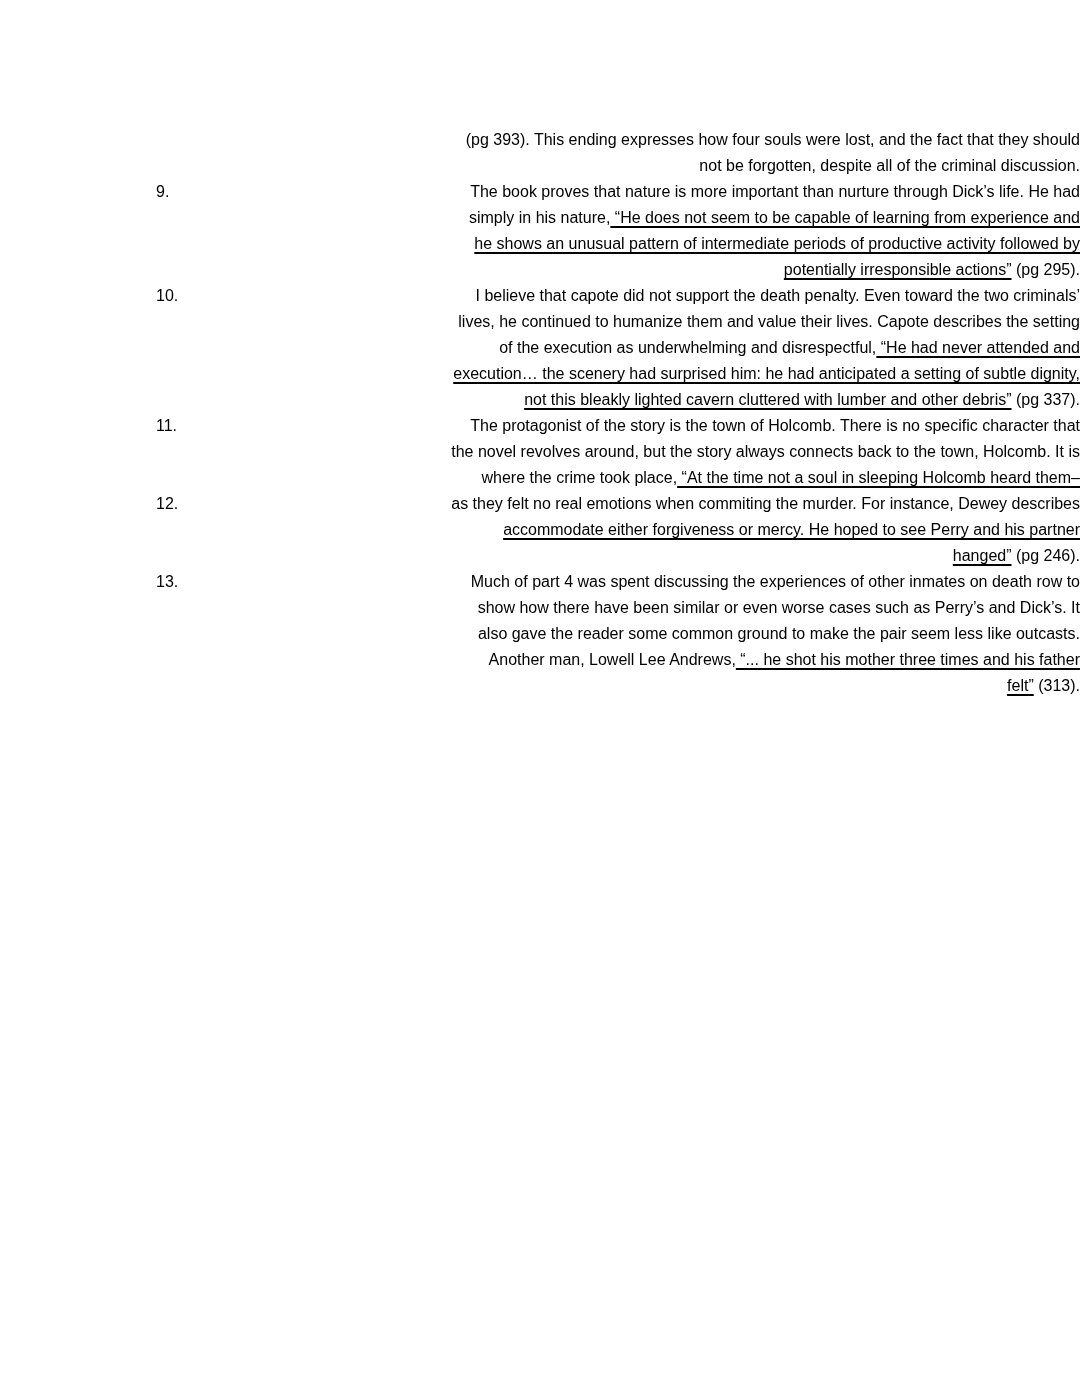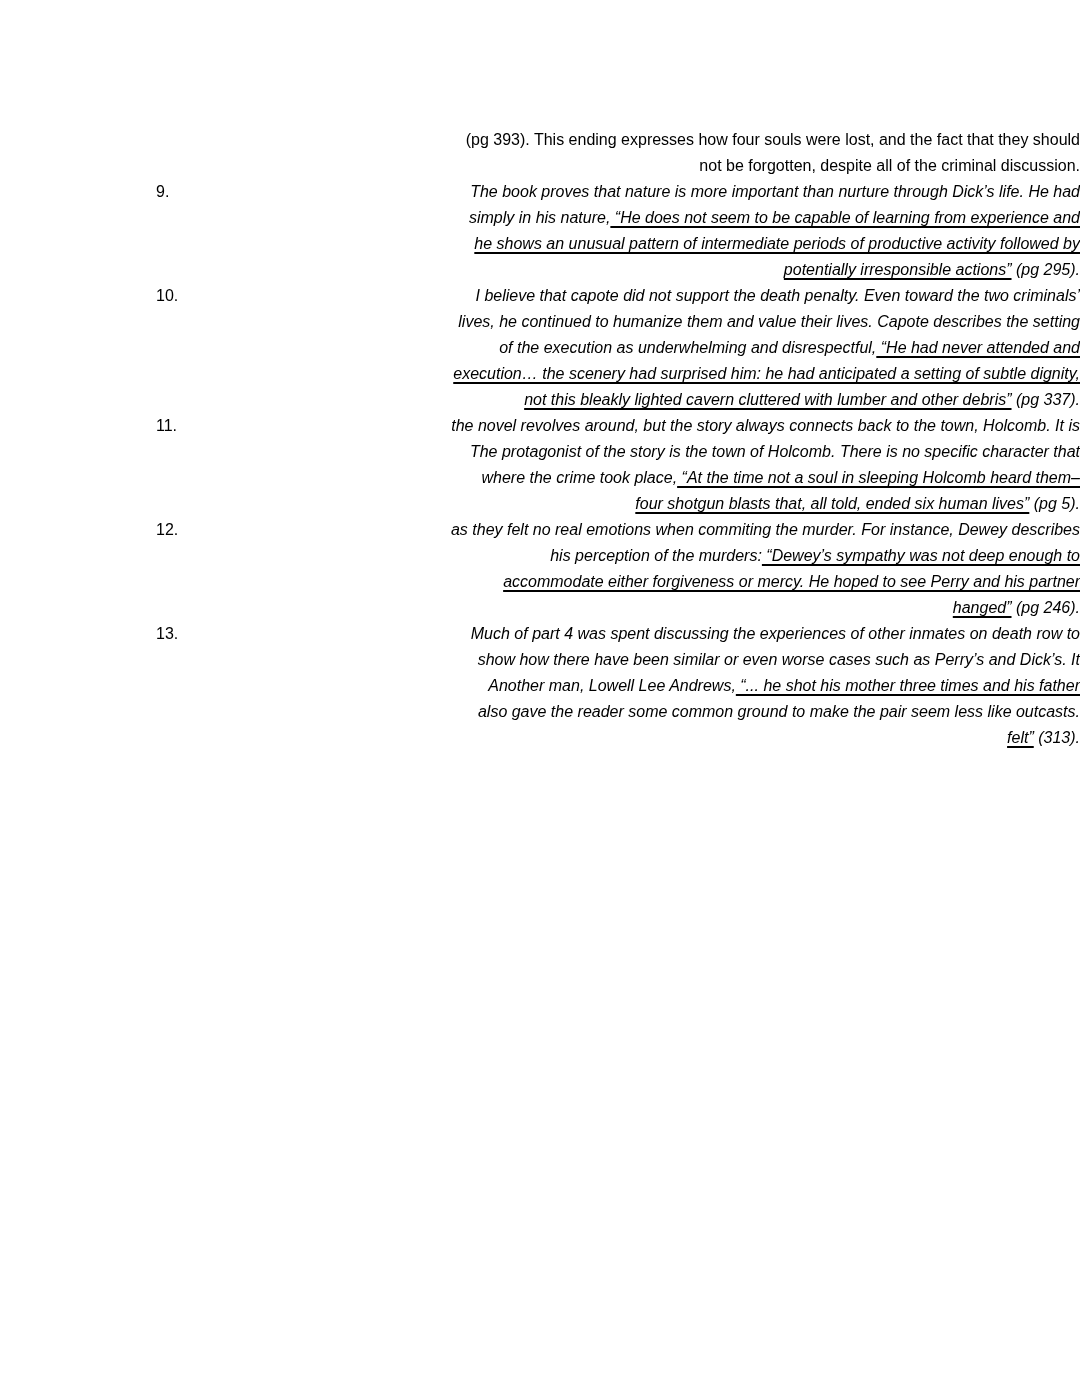--- a/index.html
+++ b/index.html
@@ -31,21 +31,20 @@
     position: relative;
   }
   .num {
     position: absolute;
     left: 156px;
     top: 0;
     line-height: 26px;
   }
   .body {
     margin-left: 82px;
-    font-style: italic;
   }
   .line {
     white-space: nowrap;
     height: 26px;
     text-align: right;
   }
   .seg.u {
     text-decoration: underline;
     text-decoration-thickness: 1.5px;
     text-underline-offset: 3px;
@@ -76,40 +75,38 @@
             <div class="line"><span class="seg">I believe that capote did not support the death penalty. Even toward the two criminals’</span></div>
             <div class="line"><span class="seg">lives, he continued to humanize them and value their lives. Capote describes the setting</span></div>
             <div class="line"><span class="seg">of the execution as underwhelming and disrespectful,</span><span class="seg u"> “He had never attended and</span></div>
             <div class="line"><span class="seg u">execution… the scenery had surprised him: he had anticipated a setting of subtle dignity,</span></div>
             <div class="line"><span class="seg u">not this bleakly lighted cavern cluttered with lumber and other debris”</span><span class="seg"> (pg 337).</span></div>
           </div>
         </div>
         <div class="li">
           <span class="num">11.</span>
           <div class="body">
+            <div class="line"><span class="seg">The protagonist of the story is the town of Holcomb. There is no specific character that</span></div>
             <div class="line"><span class="seg">the novel revolves around, but the story always connects back to the town, Holcomb. It is</span></div>
-            <div class="line"><span class="seg">The protagonist of the story is the town of Holcomb. There is no specific character that</span></div>
             <div class="line"><span class="seg">where the crime took place,</span><span class="seg u"> “At the time not a soul in sleeping Holcomb heard them–</span></div>
-            <div class="line"><span class="seg u">four shotgun blasts that, all told, ended six human lives”</span><span class="seg"> (pg 5).</span></div>
           </div>
         </div>
         <div class="li">
           <span class="num">12.</span>
           <div class="body">
             <div class="line"><span class="seg">as they felt no real emotions when commiting the murder. For instance, Dewey describes</span></div>
-            <div class="line"><span class="seg">his perception of the murders:</span><span class="seg u"> “Dewey’s sympathy was not deep enough to</span></div>
             <div class="line"><span class="seg u">accommodate either forgiveness or mercy. He hoped to see Perry and his partner</span></div>
             <div class="line"><span class="seg u">hanged”</span><span class="seg"> (pg 246).</span></div>
           </div>
         </div>
         <div class="li">
           <span class="num">13.</span>
           <div class="body">
             <div class="line"><span class="seg">Much of part 4 was spent discussing the experiences of other inmates on death row to</span></div>
             <div class="line"><span class="seg">show how there have been similar or even worse cases such as Perry’s and Dick’s. It</span></div>
+            <div class="line"><span class="seg">also gave the reader some common ground to make the pair seem less like outcasts.</span></div>
             <div class="line"><span class="seg">Another man, Lowell Lee Andrews,</span><span class="seg u"> “... he shot his mother three times and his father</span></div>
-            <div class="line"><span class="seg">also gave the reader some common ground to make the pair seem less like outcasts.</span></div>
             <div class="line"><span class="seg u">felt”</span><span class="seg"> (313).</span></div>
           </div>
         </div>
       </div>
   </div>
 </div>
 
 </body></html>

